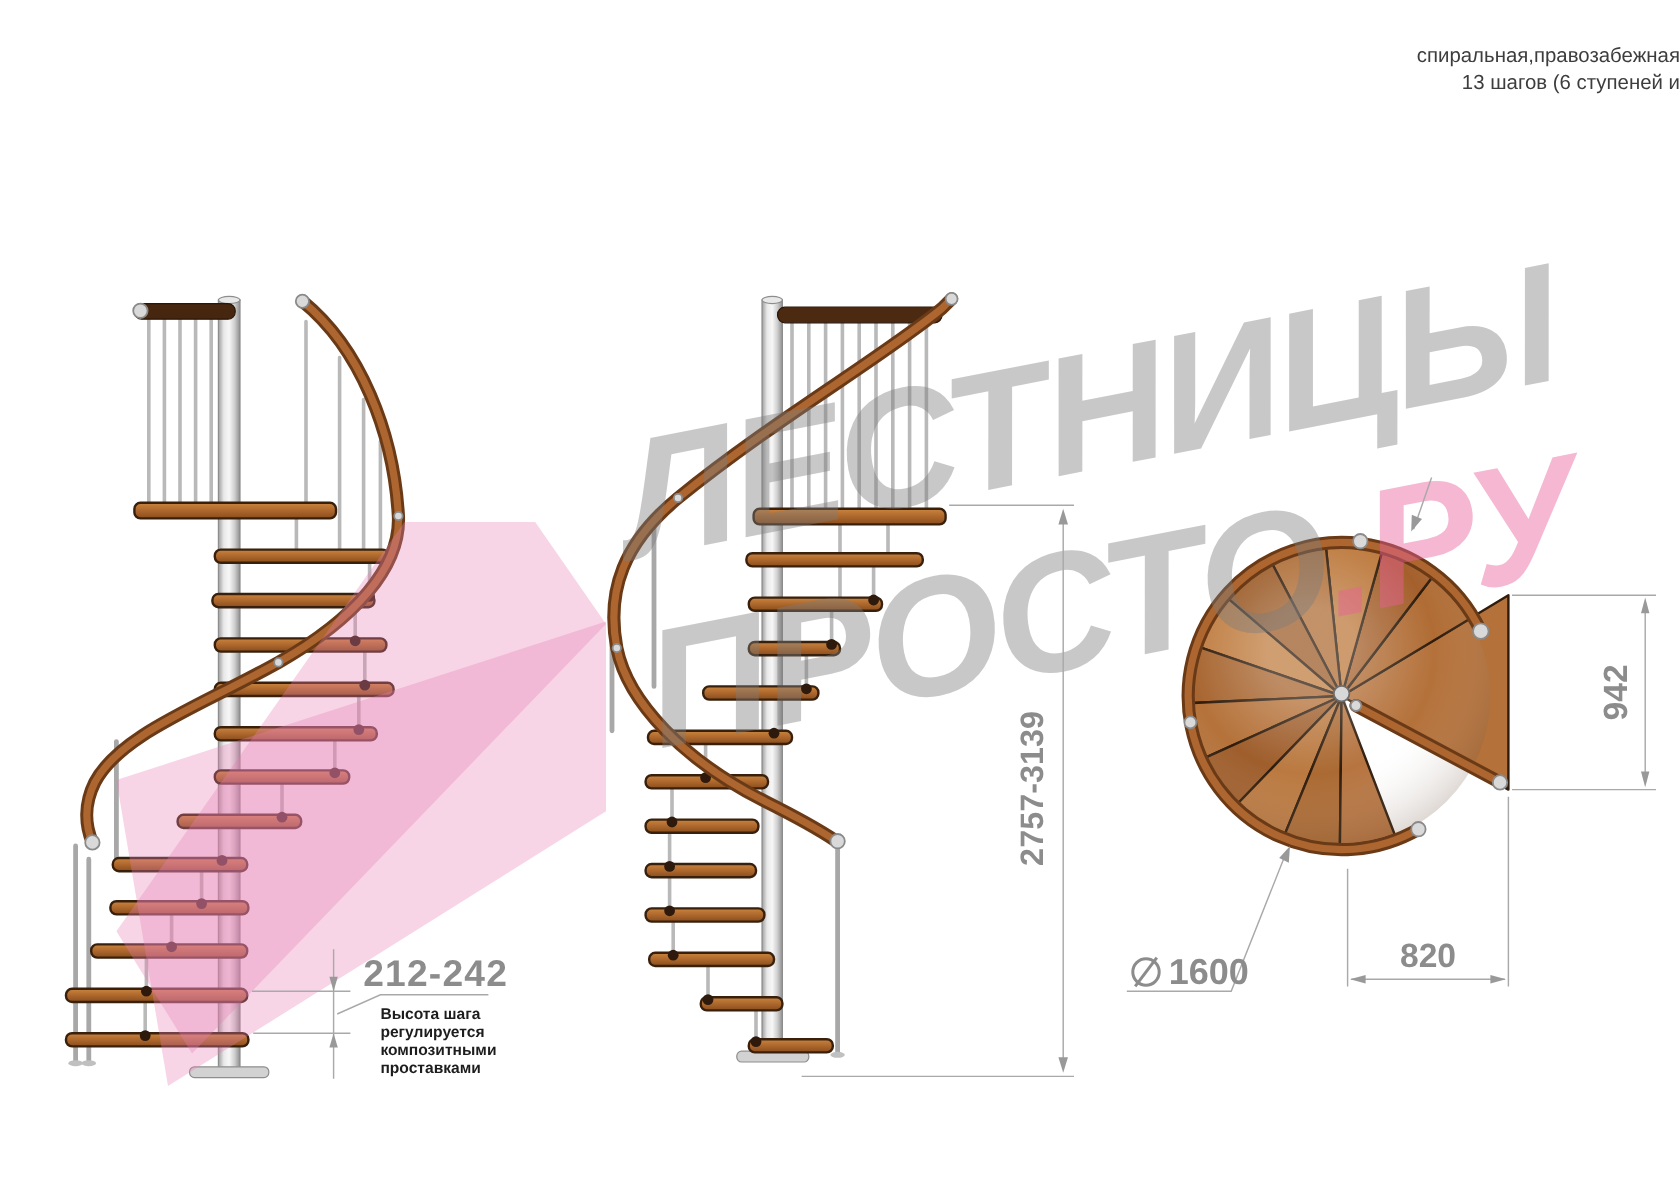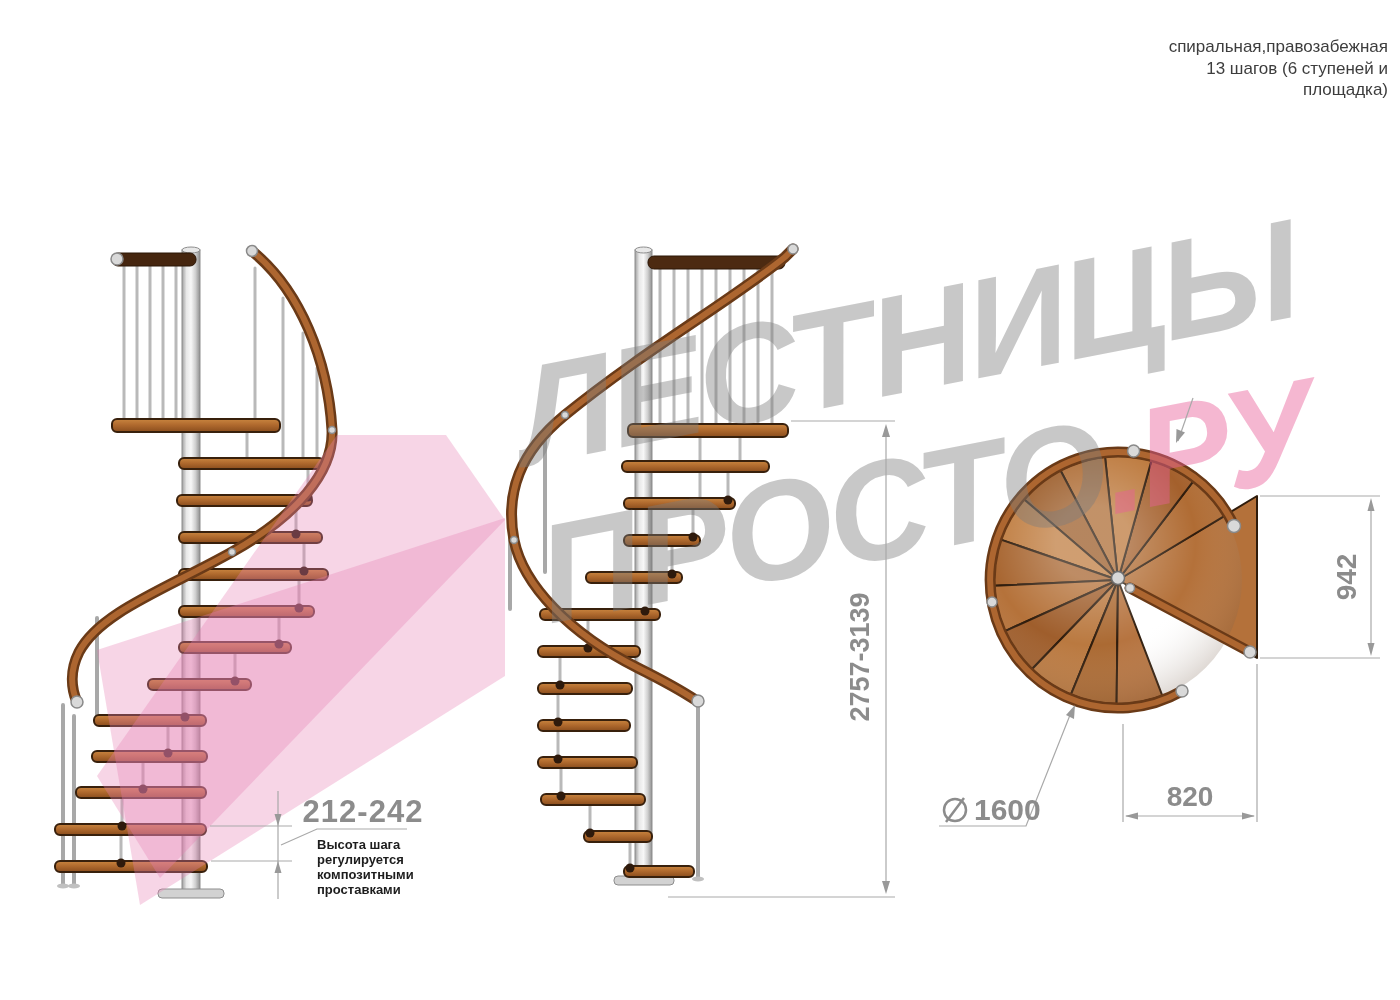--- a/index.html
+++ b/index.html
@@ -17,21 +17,21 @@
   .dimarrow{fill:#999999;}
   .dimtext{fill:#8c8c8c;font-weight:bold;font-family:"Liberation Sans",sans-serif;}
   
   #watermark{position:absolute;left:0;top:0;width:1400px;height:1000px;pointer-events:none;}
   .wmline{position:absolute;white-space:nowrap;font-style:italic;font-weight:700;
           font-size:140px;line-height:140px;letter-spacing:-3px;
           transform:rotate(-11deg);transform-origin:0 0;color:rgba(125,125,125,0.42);}
   #wm1{left:505px;top:350px;}
   #wm2{left:527px;top:508px;}
   .wmpink{color:rgba(232,95,152,0.45);}
-  #header{position:absolute;right:12px;top:36px;width:420px;text-align:right;
+  #header{position:absolute;right:0;top:36px;width:420px;text-align:right;
           font-size:17px;line-height:21.5px;color:#3d3d3d;}
 </style>
 </head>
 <body>
 
 <div id="stage">
 
 <svg id="drawing" width="1400" height="1000" viewBox="0 0 1400 1000">
   <defs>
     <linearGradient id="poleG" x1="0" y1="0" x2="1" y2="0">
@@ -260,16 +260,15 @@
 
   <g>
     <path class="dimline" d="M1193,398 L1178,441"></path>
     <polygon class="dimarrow" points="1176,443 1176.5,429 1185,432.5"></polygon>
   </g>
 </svg>
 
 <div id="header">
   <div>спиральная,правозабежная</div>
   <div>13 шагов (6 ступеней и</div>
-  <div>площадка)</div>
 </div>
 
 </div>
 
 </body></html>

